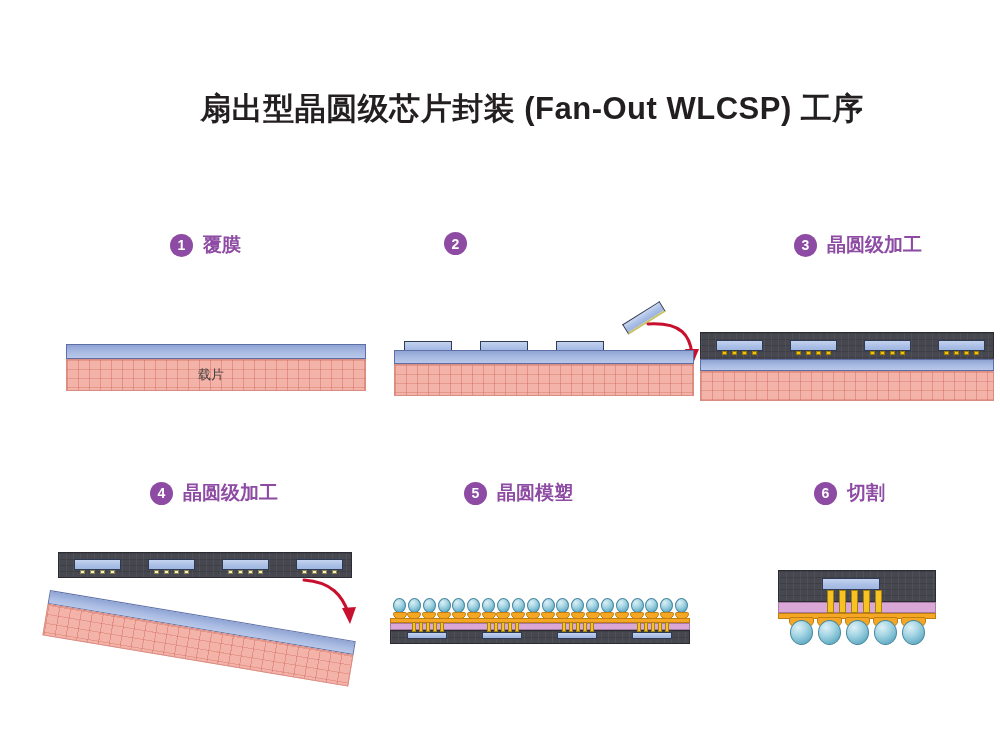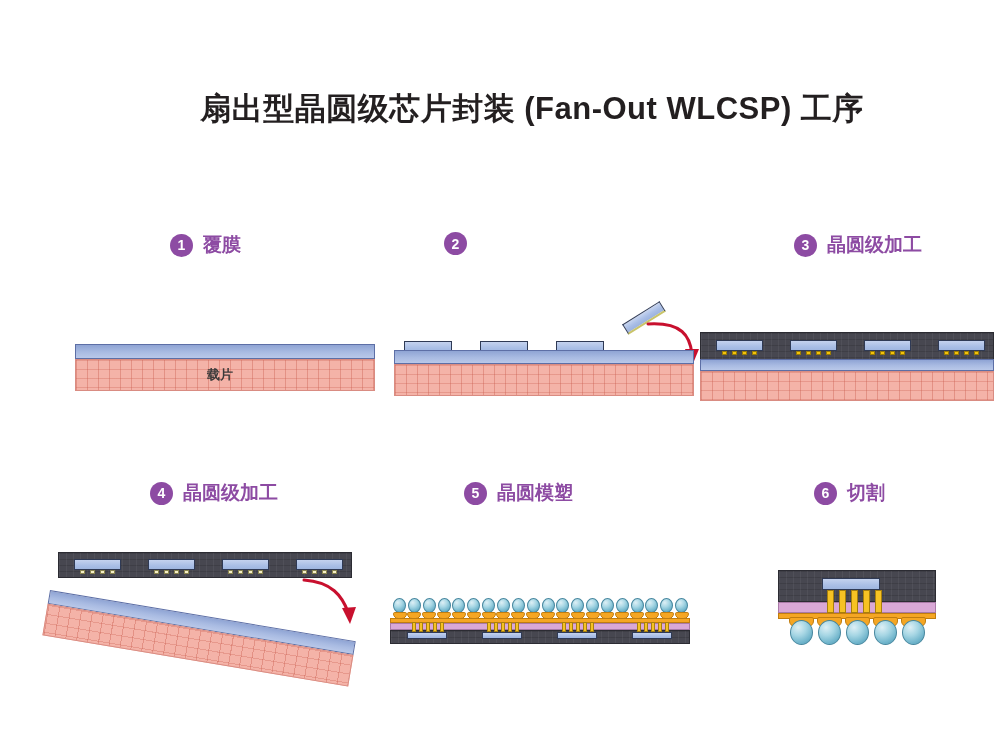--- a/index.html
+++ b/index.html
@@ -108,21 +108,21 @@
 <body>
 
 <div id="page">
 
   <div class="title">扇出型晶圆级芯片封装 (Fan-Out WLCSP) 工序</div>
 
   <div class="step-head" style="left:138px; top:232px;">
     <div class="badge">1</div>
     <div class="step-label">覆膜</div>
   </div>
-  <div class="panel" style="left:43px; top:340px; width:300px; height:56px;font-weight:bold;">
+  <div class="panel" style="left:34px; top:340px; width:300px; height:56px;">
     <div class="film" style="left:0; top:4px;  width:300px; height:15px;"></div>
     <div class="carrier" style="left:0; top:19px; width:300px; height:32px;"></div>
     <div class="carrier-text" style="left:132px; top:26px;">载片</div>
   </div>
 
   <div class="step-head" style="left:412px; top:232px;">
     <div class="badge">2</div>
   </div>
   <div class="panel" style="left:362px; top:300px; width:300px; height:96px;">
 

